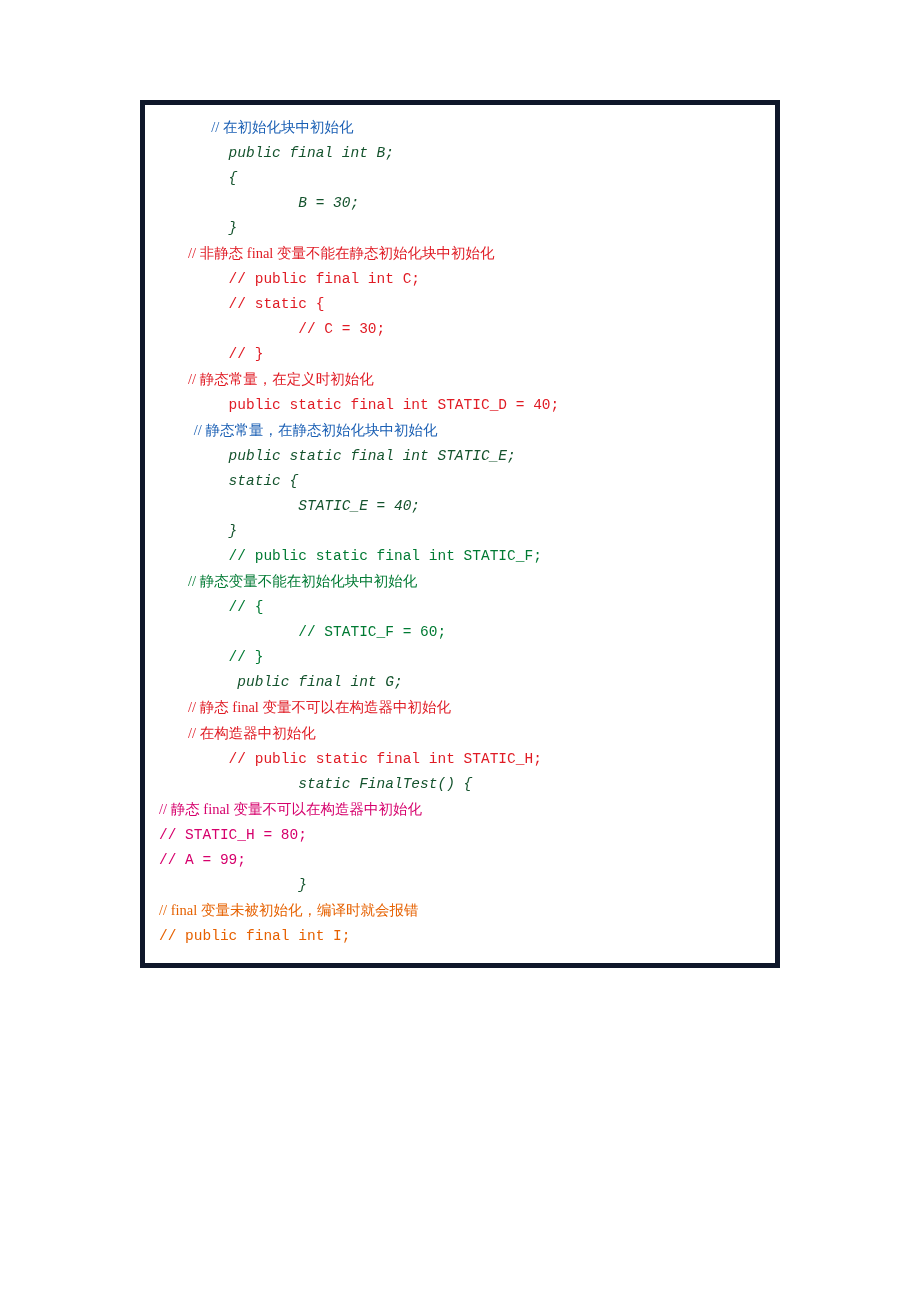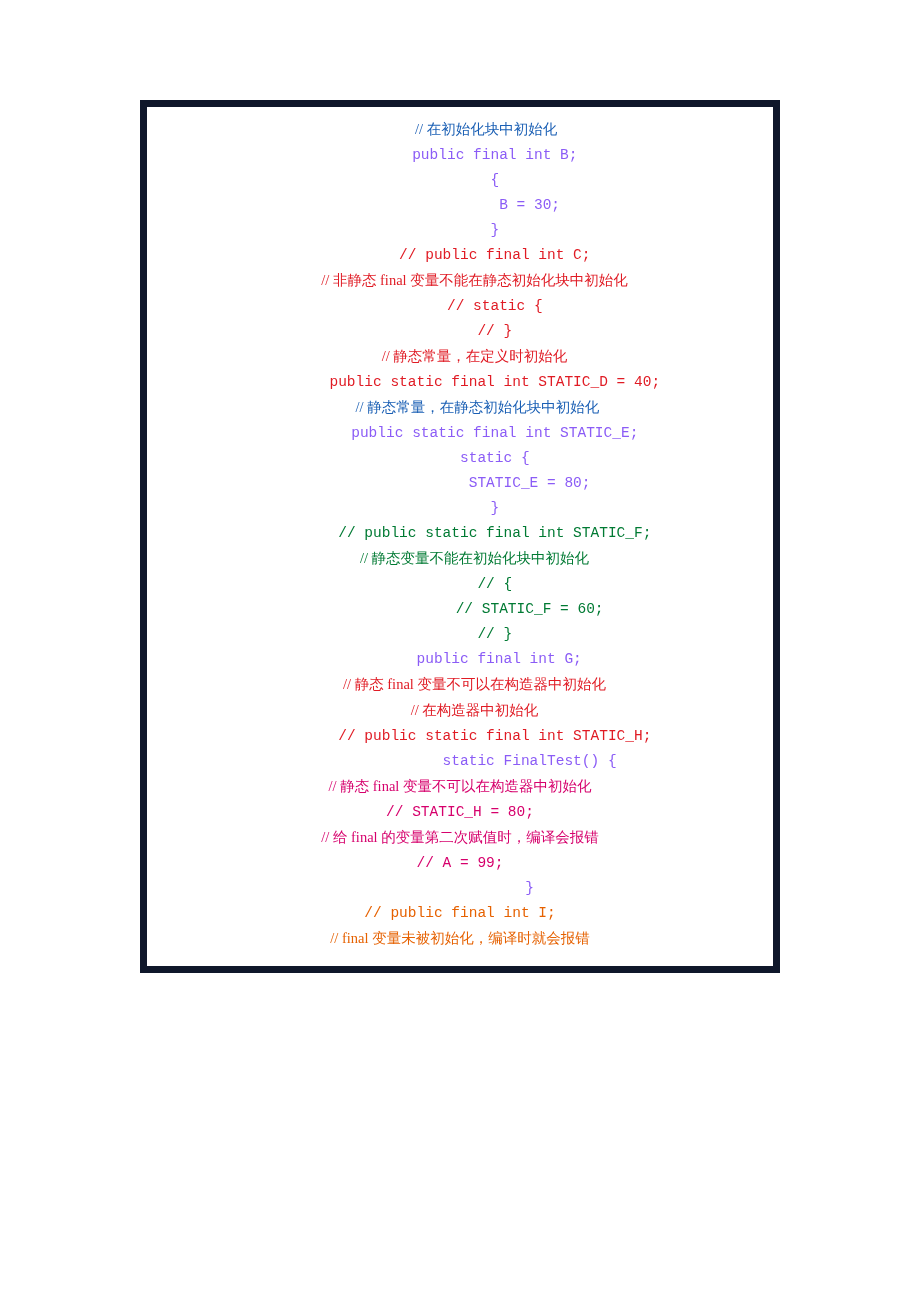--- a/index.html
+++ b/index.html
@@ -9,80 +9,79 @@
     font-family: "SimSun", "宋体", serif;
     width: 920px;
   }
   .page {
     box-sizing: border-box;
     width: 920px;
     min-height: 1302px;
     padding: 100px 140px 100px 140px;
   }
   .code-box {
-    border: 7px solid #0f172a;
+    border: 5px solid #0f172a;
     padding: 10px 14px 14px 14px;
     font-size: 14.5px;
     line-height: 25px;
-    text-align: center;
   }
   pre {
     margin: 0;
     white-space: pre;
     font-family: "Courier New", monospace;
   }
   .cn {
     font-family: "SimSun", "宋体", serif;
   }
-  .black { color: #8b5cf6; }
+  .black { color: #14532d; font-style: italic; }
   .blue { color: #1a5fb4; }
   .red { color: #e01b24; }
   .green { color: #007a33; }
   .pink { color: #d6006c; }
   .orange { color: #e66100; }
 </style>
 </head>
 <body>
 
 <div class="page">
   <div class="code-box">
 <pre class="blue">      <span class="cn">// 在初始化块中初始化</span></pre>
 <pre class="black">        public final int B;</pre>
 <pre class="black">        {</pre>
 <pre class="black">                B = 30;</pre>
 <pre class="black">        }</pre>
 <pre class="black"></pre>
+<pre class="red"><span class="cn">        // 非静态 final 变量不能在静态初始化块中初始化</span></pre>
 <pre class="red">        // public final int C;</pre>
-<pre class="red"><span class="cn">        // 非静态 final 变量不能在静态初始化块中初始化</span></pre>
 <pre class="red">        // static {</pre>
+<pre class="red">                // C = 30;</pre>
 <pre class="red">        // }</pre>
 <pre class="black"></pre>
 <pre class="red"><span class="cn">        // 静态常量，在定义时初始化</span></pre>
 <pre class="red">        public static final int STATIC_D = 40;</pre>
 <pre class="black"></pre>
 <pre class="blue">    <span class="cn">// 静态常量，在静态初始化块中初始化</span></pre>
 <pre class="black">        public static final int STATIC_E;</pre>
 <pre class="black">        static {</pre>
-<pre class="black">                STATIC_E = 80;</pre>
+<pre class="black">                STATIC_E = 40;</pre>
 <pre class="black">        }</pre>
 <pre class="black"></pre>
 <pre class="green">        // public static final int STATIC_F;</pre>
 <pre class="green"><span class="cn">        // 静态变量不能在初始化块中初始化</span></pre>
 <pre class="green">        // {</pre>
 <pre class="green">                // STATIC_F = 60;</pre>
 <pre class="green">        // }</pre>
 <pre class="black"></pre>
 <pre class="black">         public final int G;</pre>
 <pre class="black"></pre>
 <pre class="red"><span class="cn">        // 静态 final 变量不可以在构造器中初始化</span></pre>
 <pre class="red"><span class="cn">        // 在构造器中初始化</span></pre>
 <pre class="red">        // public static final int STATIC_H;</pre>
 <pre class="black">                static FinalTest() {</pre>
 <pre class="pink"><span class="cn">// 静态 final 变量不可以在构造器中初始化</span></pre>
 <pre class="pink">// STATIC_H = 80;</pre>
 <pre class="black"></pre>
-<pre class="pink"><span class="cn">// 给 final 的变量第二次赋值时，编译会报错</span></pre>
 <pre class="pink">// A = 99;</pre>
 <pre class="black">                }</pre>
+<pre class="orange"><span class="cn">// final 变量未被初始化，编译时就会报错</span></pre>
 <pre class="orange">// public final int I;</pre>
-<pre class="orange"><span class="cn">// final 变量未被初始化，编译时就会报错</span></pre>
   </div>
 </div>
 
 </body></html>

